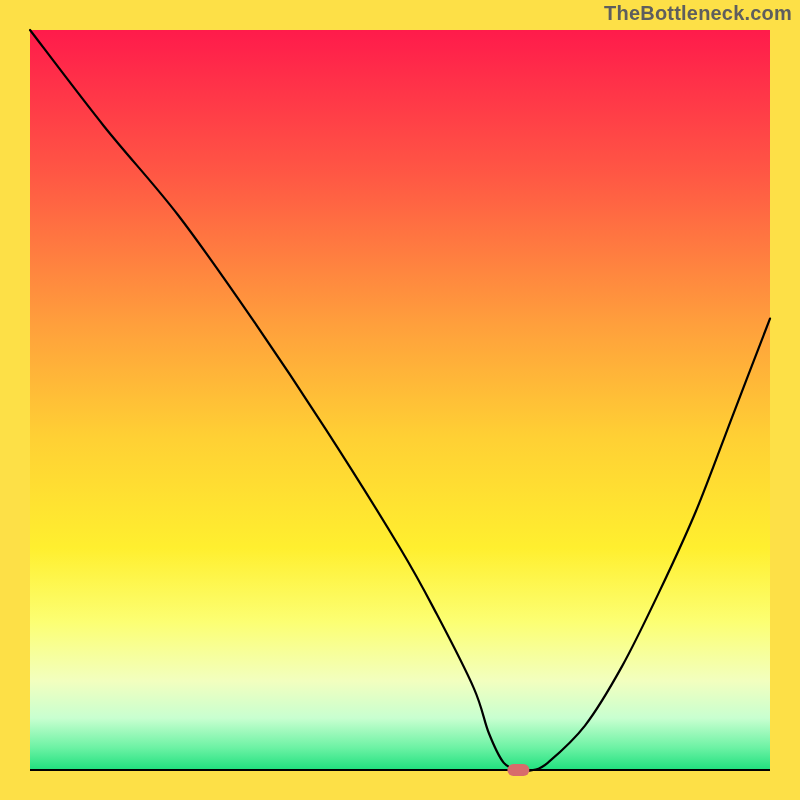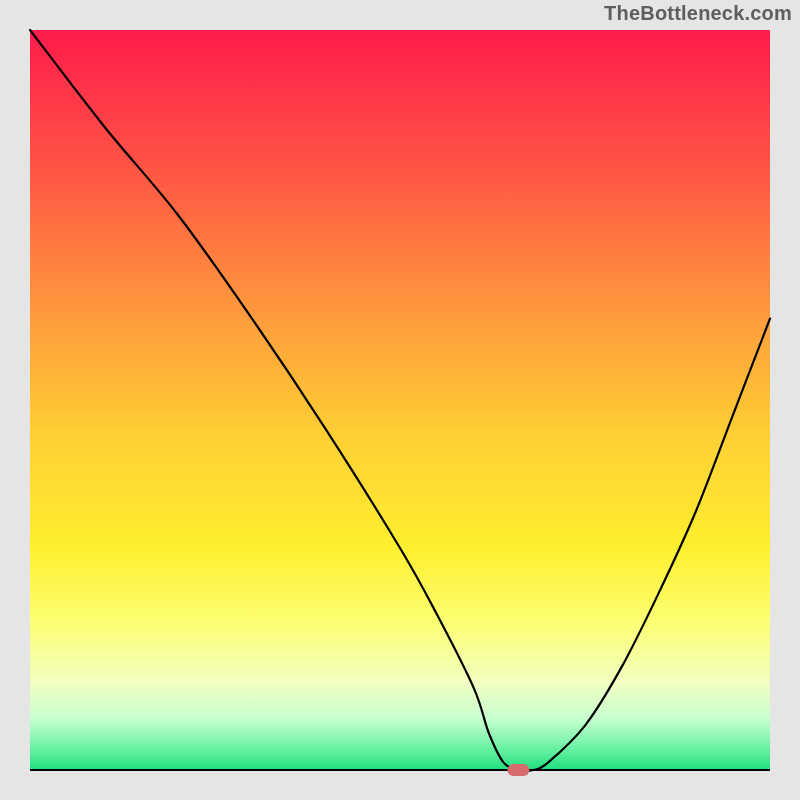--- a/index.html
+++ b/index.html
@@ -8,21 +8,21 @@
     width: 800px;
     height: 800px;
     background: #000;
     overflow: hidden;
     font-family: Arial, Helvetica, sans-serif;
   }
   .frame {
     position: relative;
     width: 800px;
     height: 800px;
-    background: #e5e5e5;
+    background: #fde047;
   }
   .watermark {
     position: absolute;
     top: 2px;
     right: 8px;
     color: #5e5e5e;
     font-size: 20px;
     font-weight: 600;
     letter-spacing: 0.2px;
     z-index: 10;

